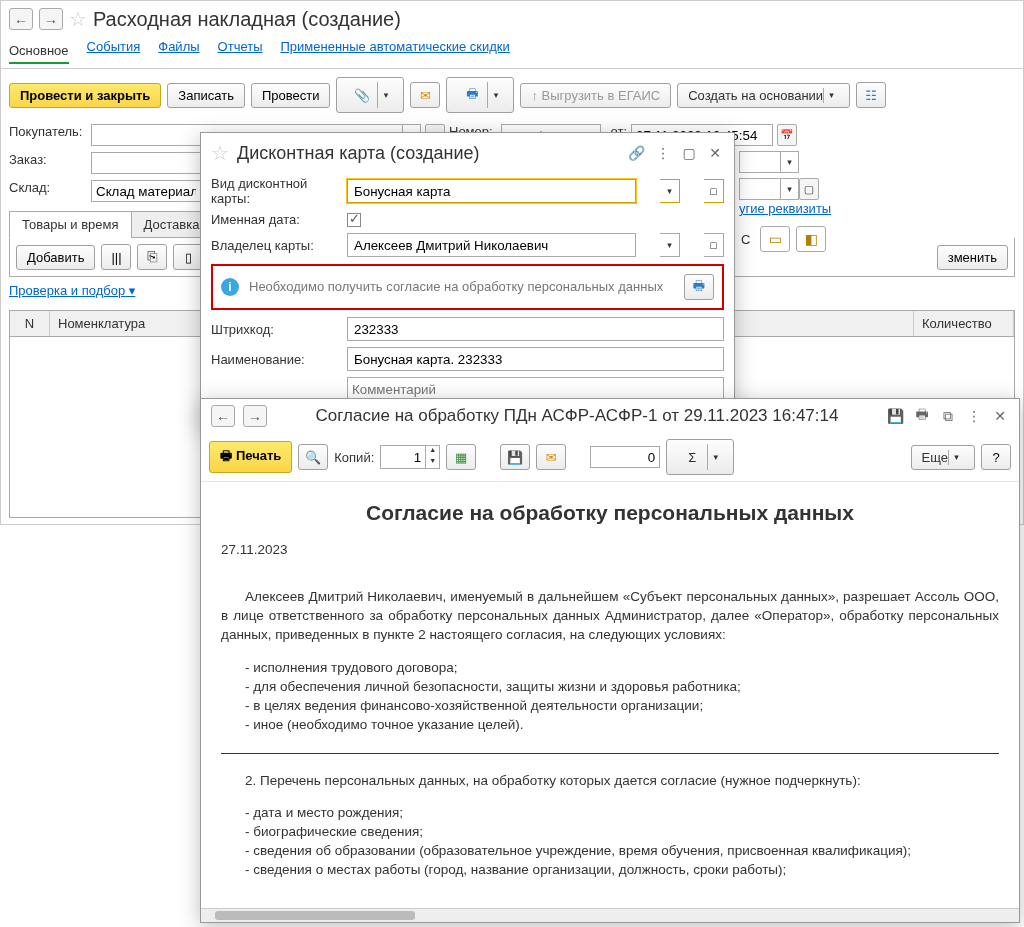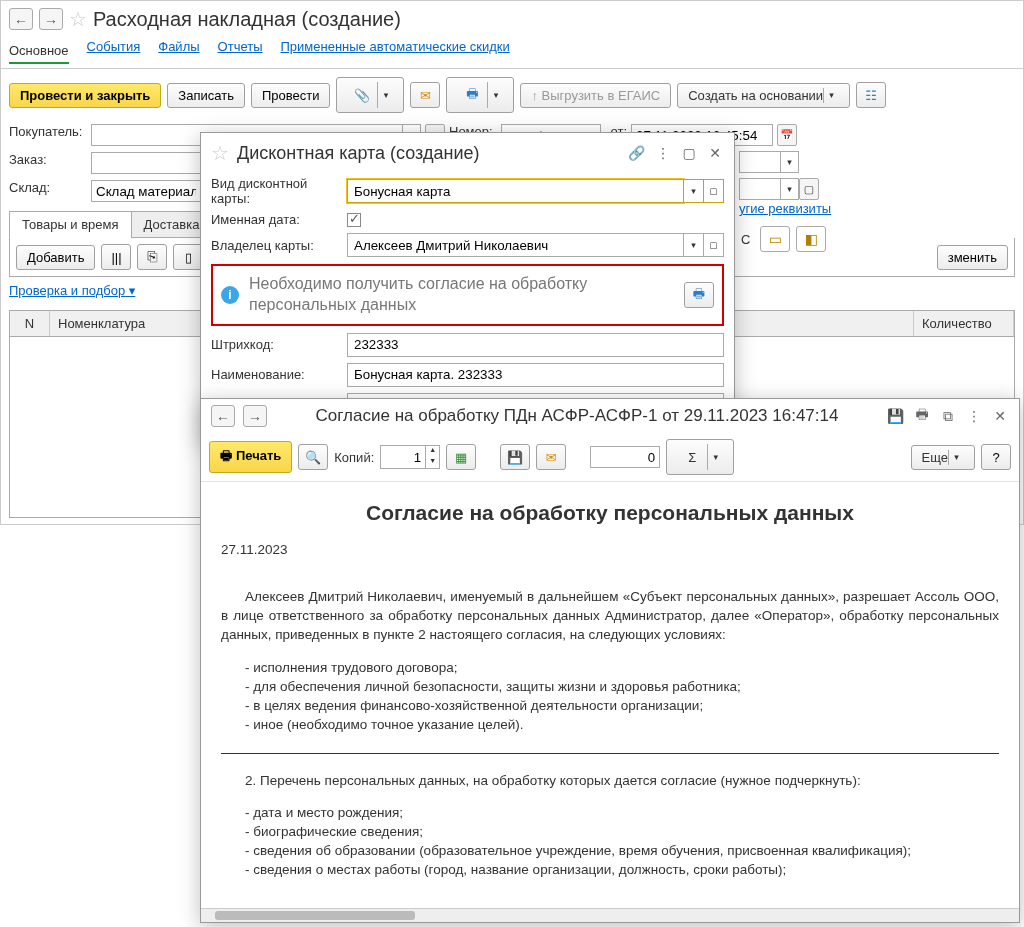--- a/index.html
+++ b/index.html
@@ -37,28 +37,28 @@
   .table-head div { padding:5px 8px; border-right:1px solid #ccc; }
   .table-body { height:180px; }
 
   
   .modal { position:absolute; top:132px; left:200px; width:535px; background:#fff; border:1px solid #999; box-shadow:0 4px 20px rgba(0,0,0,0.25); z-index:10; }
   .modal-title { display:flex; align-items:center; gap:8px; padding:8px 10px; font-size:18px; }
   .modal-title .spacer { flex:1; }
   .win-ico { width:18px; height:18px; display:inline-flex; align-items:center; justify-content:center; color:#666; cursor:pointer; font-size:14px;}
   .mrow { display:flex; align-items:center; padding:3px 10px; gap:6px; }
   .mrow label { width:130px; }
-  .m-inp { flex:1; display:flex; }
+  .m-inp { flex:1; display:flex;gap:24px; }
   .m-inp input { flex:1; border:1px solid #d0a000; height:24px; padding:0 6px; outline:1px solid #f5c518;}
   .m-inp .pick { width:20px; border:1px solid #d0a000; border-left:none; display:flex; align-items:center; justify-content:center; font-size:9px; cursor:pointer; background:#fff;}
   .m-inp.plain input { border:1px solid #aaa; outline:none; }
   .m-inp.plain .pick { border-color:#aaa; }
   .warn-row { margin:4px 10px; border:2px solid #d00000; padding:8px; display:flex; align-items:center; gap:10px; }
   .info-ico { width:18px; height:18px; border-radius:50%; background:#3aa6e8; color:#fff; display:inline-flex; align-items:center; justify-content:center; font-weight:bold; font-size:12px;}
-  .warn-row .msg { flex:1; color:#777; font-size:16px; line-height:1.3; }
+  .warn-row .msg { flex:1; color:#777; font-size:13px; line-height:1.3; }
   .mrow textarea { flex:1; height:48px; border:1px solid #aaa; padding:4px; font-family:inherit; color:#999; resize:none; }
 
   
   .doc { position:absolute; top:398px; left:200px; right:4px; bottom:4px; background:#fff; border:1px solid #999; box-shadow:0 4px 20px rgba(0,0,0,0.25); z-index:20; display:flex; flex-direction:column; }
   .doc-title { display:flex; align-items:center; gap:8px; padding:6px 10px; font-size:17px; }
   .doc-title .t { flex:1; text-align:center; }
   .doc-tb { padding:6px 8px; display:flex; gap:6px; align-items:center; border-bottom:1px solid #e5e5e5; }
   .doc-body { flex:1; overflow:auto; padding:16px 20px 8px; font-size:13.5px; line-height:1.4; text-align:justify;}
   .doc-body h3 { text-align:center; font-weight:bold; font-size:21px; margin-bottom:14px;}
   .doc-body .date { text-align:left; margin-bottom:28px; }

